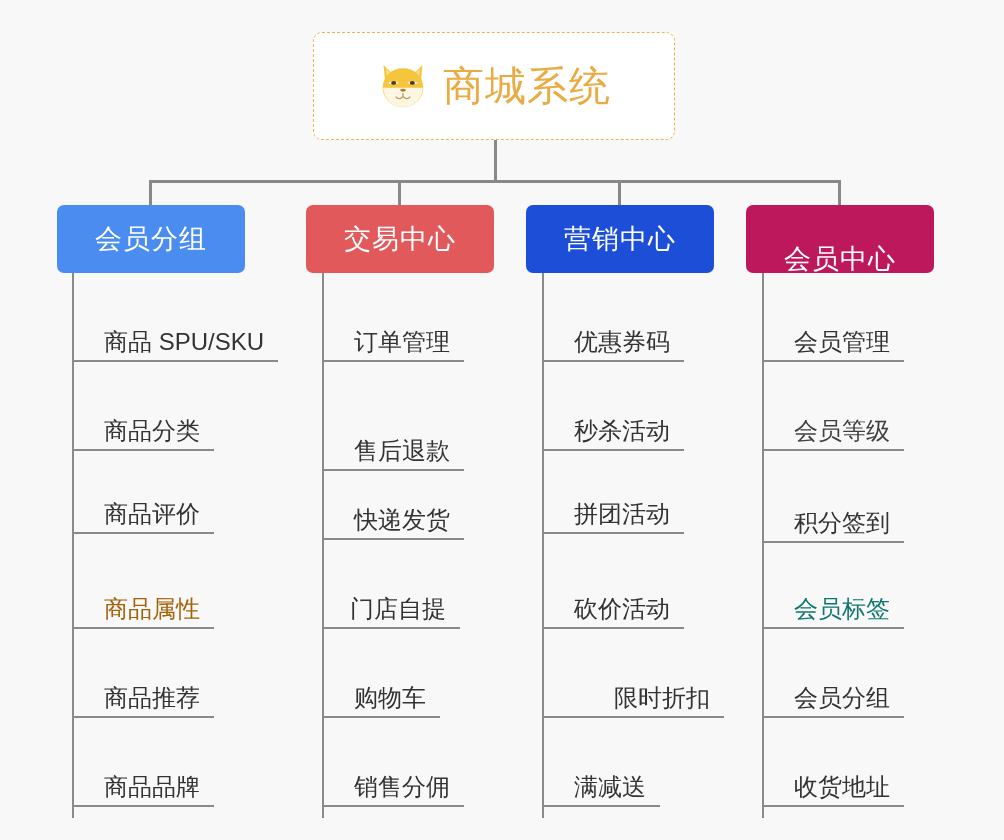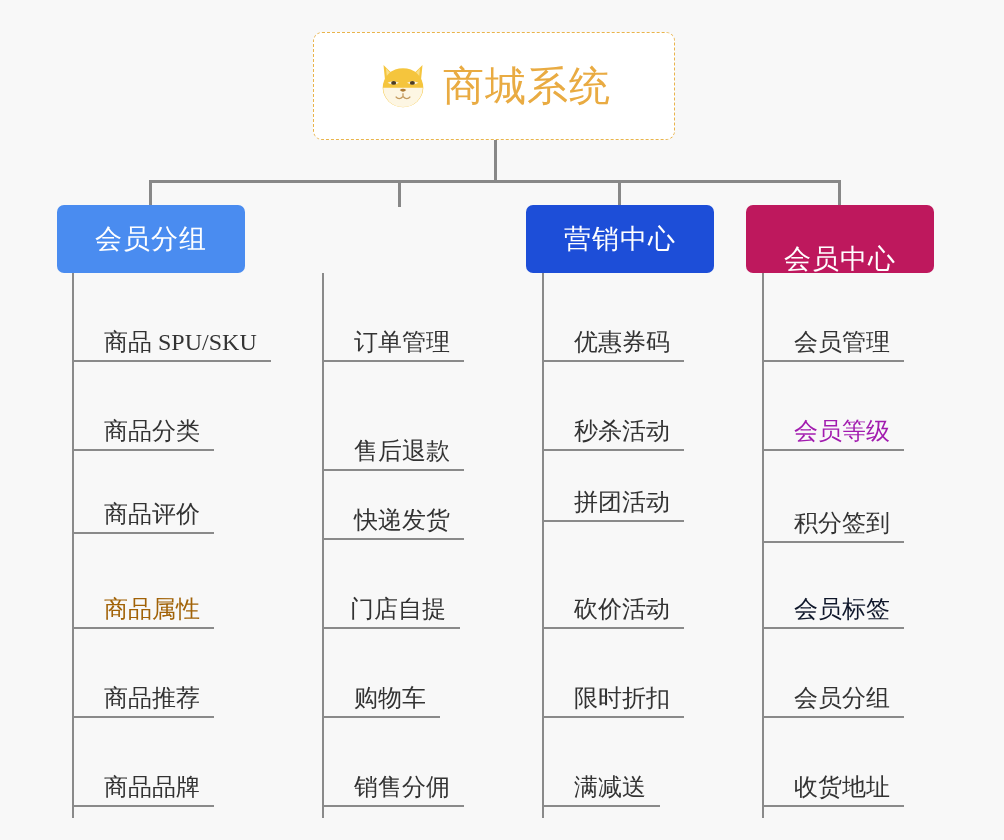--- a/index.html
+++ b/index.html
@@ -11,21 +11,20 @@
     height: 840px;
     background: #f8f8f8;
     font-family: "Liberation Sans", "DejaVu Sans", sans-serif;
     overflow: hidden;
   }
 
   #mindmap {
     position: relative;
     width: 996px;
     height: 840px;
-    font-family: Liberation Serif, serif;
   }
 
   
   .root-node {
     position: absolute;
     left: 313px;
     top: 32px;
     width: 362px;
     height: 108px;
     box-sizing: border-box;
@@ -142,20 +141,23 @@
   <div class="conn conn-h" style="left: 150px; top: 180px; width: 690px; background: rgb(136, 136, 136);"></div>
 
   <div class="conn conn-v" style="left: 149px; top: 180px; height: 27px; background: rgb(136, 136, 136);"></div>
   <div class="conn conn-v" style="left: 398px; top: 180px; height: 27px; background: rgb(136, 136, 136);"></div>
   <div class="conn conn-v" style="left: 618px; top: 180px; height: 27px; background: rgb(136, 136, 136);"></div>
   <div class="conn conn-v" style="left: 838px; top: 180px; height: 27px; background: rgb(136, 136, 136);"></div>
 
   <div class="branch" style="left: 57px; background: rgb(74, 140, 240);">
     <span class="branch-label">会员分组</span>
   </div>
+  <div class="branch" style="left: 306px; background: rgb(226, 89, 92);">
+    <span class="branch-label">交易中心</span>
+  </div>
   <div class="branch" style="left: 526px; background: #1d4ed8;">
     <span class="branch-label">营销中心</span>
   </div>
   <div class="branch" style="left: 746px; background: #be185d; align-items: flex-end;">
     <span class="branch-label">会员中心</span>
   </div>
 
   <div class="leaf-col" style="left:72px;">
     <div class="leaf-trunk" style="height: 545px; background: rgb(138, 138, 138);"></div>
     <div class="leaf" style="top: 0px; border-bottom-color: rgb(138, 138, 138);">
@@ -201,47 +203,47 @@
   </div>
 
   <div class="leaf-col" style="left:542px;">
     <div class="leaf-trunk" style="height: 545px; background: rgb(138, 138, 138);"></div>
     <div class="leaf" style="top: 0px; border-bottom-color: rgb(138, 138, 138);">
         <span class="leaf-label" style="color: rgb(51, 51, 51);">优惠券码</span>
       </div>
     <div class="leaf" style="top: 89px; border-bottom-color: rgb(138, 138, 138);">
         <span class="leaf-label" style="color: rgb(51, 51, 51);">秒杀活动</span>
       </div>
-    <div class="leaf" style="top: 160px; border-bottom-color: rgb(138, 138, 138);">
+    <div class="leaf" style="top: 172px; border-bottom-color: rgb(138, 138, 138);">
         <span class="leaf-label" style="color: rgb(51, 51, 51);">拼团活动</span>
       </div>
     <div class="leaf" style="top: 267px; border-bottom-color: rgb(138, 138, 138);">
         <span class="leaf-label" style="color: rgb(51, 51, 51);">砍价活动</span>
       </div>
-    <div class="leaf" style="top: 356px; border-bottom-color: rgb(138, 138, 138);">
+    <div class="leaf" style="top: 356px; border-bottom-color: rgb(138, 138, 138); padding-left: 40px;">
         <span class="leaf-label" style="color: rgb(51, 51, 51);">限时折扣</span>
       </div>
     <div class="leaf" style="top: 445px; border-bottom-color: rgb(138, 138, 138);">
         <span class="leaf-label" style="color: rgb(51, 51, 51);">满减送</span>
       </div>
   </div>
 
   <div class="leaf-col" style="left:762px;">
     <div class="leaf-trunk" style="height: 545px; background: rgb(138, 138, 138);"></div>
     <div class="leaf" style="top: 0px; border-bottom-color: rgb(138, 138, 138);">
         <span class="leaf-label" style="color: rgb(51, 51, 51);">会员管理</span>
       </div>
     <div class="leaf" style="top: 89px; border-bottom-color: rgb(138, 138, 138);">
-        <span class="leaf-label" style="color: #a21caf;">会员等级</span>
+        <span class="leaf-label" style="color: #404040;">会员等级</span>
       </div>
     <div class="leaf" style="top: 181px; border-bottom-color: rgb(138, 138, 138);">
         <span class="leaf-label" style="color: rgb(51, 51, 51);">积分签到</span>
       </div>
     <div class="leaf" style="top: 267px; border-bottom-color: rgb(138, 138, 138);">
-        <span class="leaf-label" style="color: #0f172a; margin-top: 20px;">会员标签</span>
+        <span class="leaf-label" style="color: #0f766e; margin-top: 20px;">会员标签</span>
       </div>
     <div class="leaf" style="top: 356px; border-bottom-color: rgb(138, 138, 138);">
         <span class="leaf-label" style="color: rgb(51, 51, 51);">会员分组</span>
       </div>
     <div class="leaf" style="top: 445px; border-bottom-color: rgb(138, 138, 138);">
         <span class="leaf-label" style="color: rgb(51, 51, 51);">收货地址</span>
       </div>
   </div>
 
 </div>

